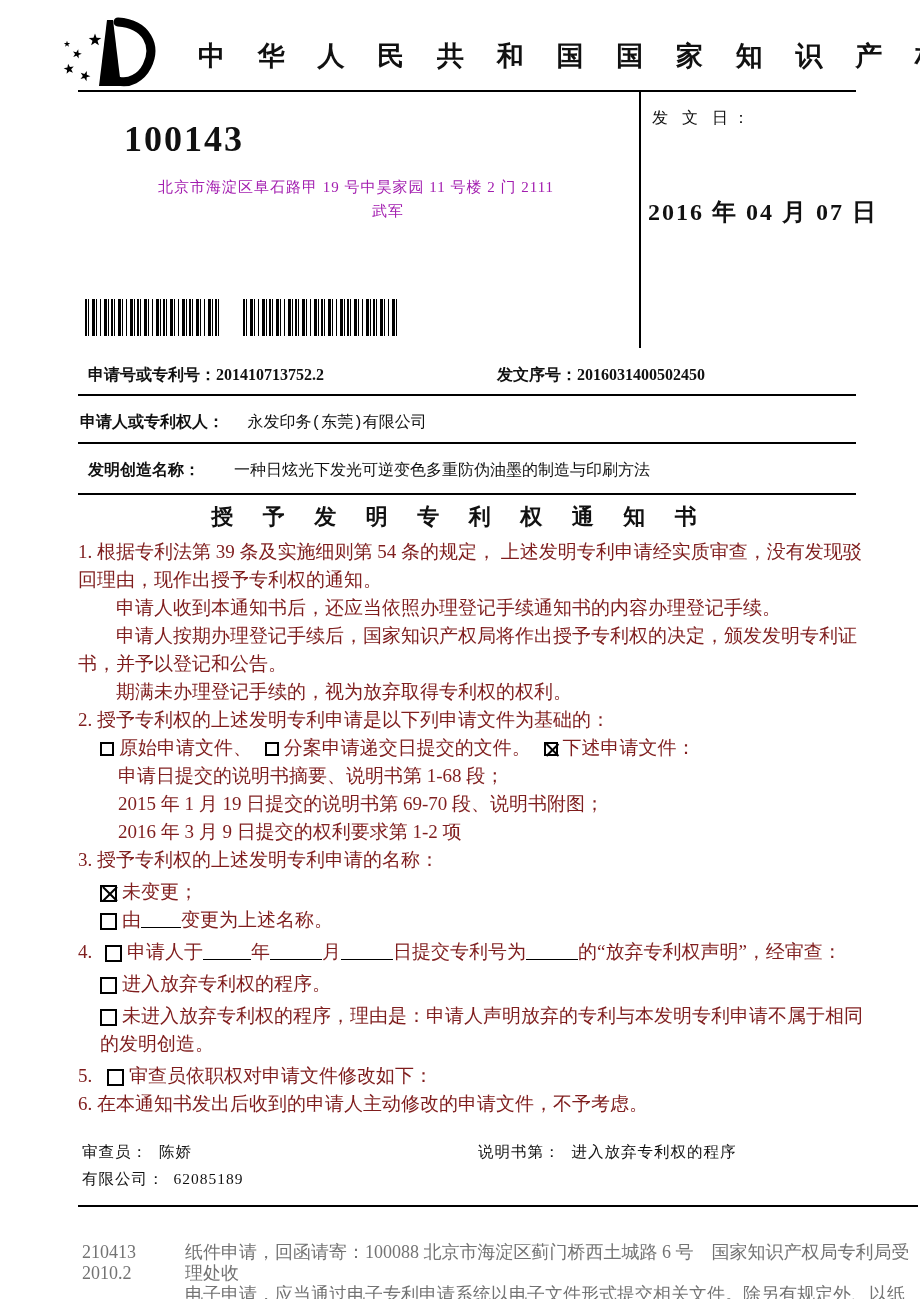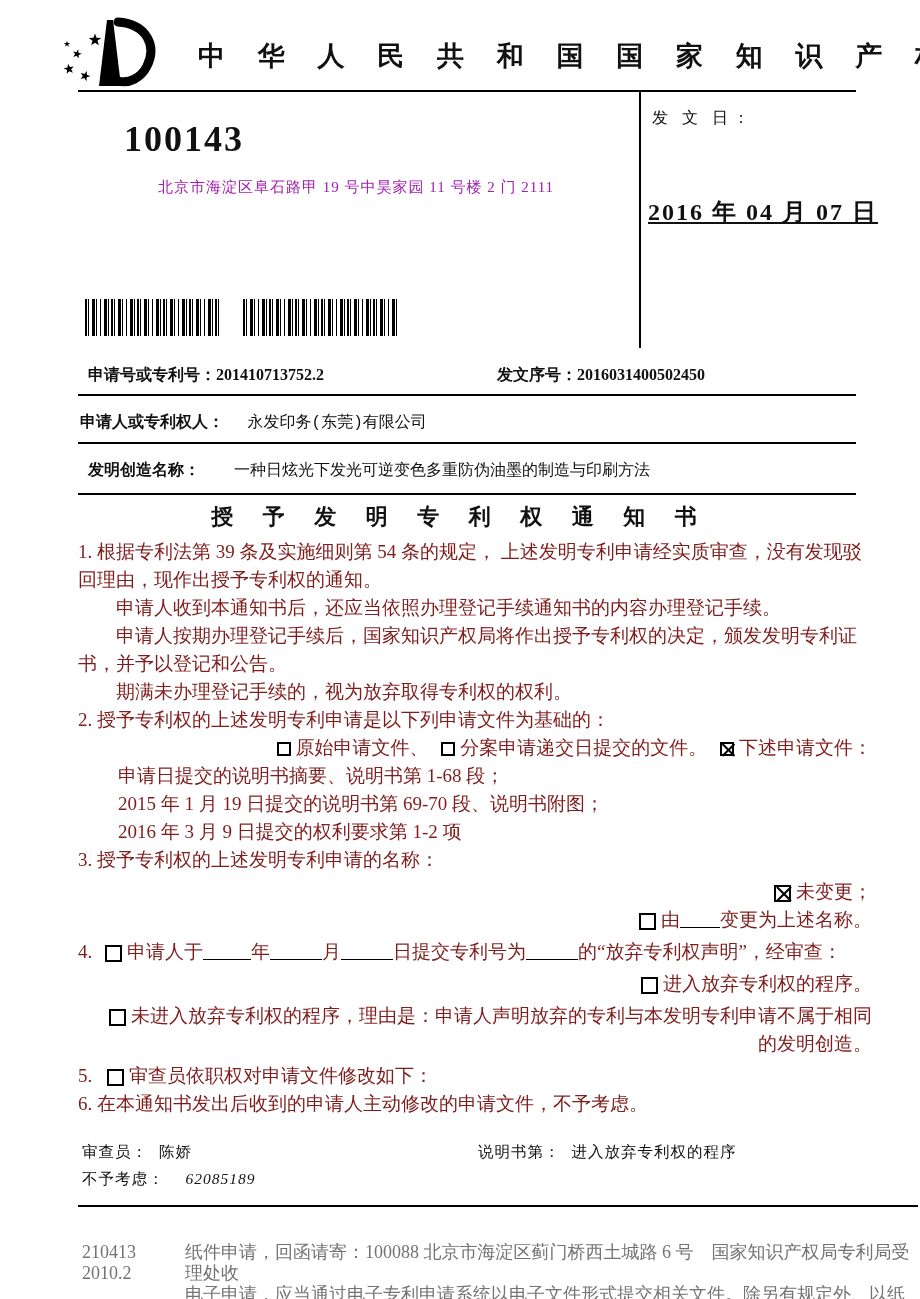--- a/index.html
+++ b/index.html
@@ -29,21 +29,21 @@
   }
 
   .meta-row { font-size:16px; white-space:nowrap; }
   .meta-row .lbl { font-weight:bold; }
   .bold-all { font-weight:bold; }
   .notice-title { font-size:22px; font-weight:bold; letter-spacing:12px; white-space:nowrap; }
 
   .body-text { font-size:19px; line-height:28px; color:#7f1d1d; }
   .body-text p { margin:0; }
   .ind { text-indent:2em; }
-  .opt-line { padding-left:22px;text-align:right; }
+  .opt-line { padding-left:22px; }
   .doc-line { padding-left:40px; }
 
   .cb { display:inline-block; width:14px; height:14px; border:2px solid #000;
         position:relative; vertical-align:-2px; margin-right:5px; background:#fff; }
   .cb.lg { width:17px; height:17px; vertical-align:-4px; }
   .cb.checked::before, .cb.checked::after {
     content:""; position:absolute; left:-2px; top:5px; width:17px; height:2px; background:#000;
   }
   .cb.lg.checked::before, .cb.lg.checked::after { top:6px; width:20px; }
   .cb.checked::before { transform:rotate(45deg); }
@@ -89,23 +89,24 @@
   </div>
 
   <div class="abs office-title" style="left:198px; top:38px;">中 华 人 民 共 和 国 国 家 知 识 产 权 局</div>
 
   <div class="hr" style="left:78px; top:90px; width:778px;"></div>
 
   <div class="vr" style="left:639px; top:92px; height:256px;"></div>
 
   <div class="abs postcode" style="left:124px; top:118px;">100143</div>
   <div class="abs addr" style="left:158px; top:178px; width:460px;">北京市海淀区阜石路甲 19 号中昊家园 11 号楼 2 门 2111</div>
+  <div class="abs addr" style="left:158px; top:202px; width:460px; text-align:center;">武军</div>
 
   <div class="abs dispatch-label" style="left:652px; top:108px;">发 文 日：</div>
-  <div class="abs dispatch-date" style="left:648px; top:196px;text-decoration:underline;">2016 年 04 月 07 日</div>
+  <div class="abs dispatch-date" style="left:648px; top:196px;">2016 年 04 月 07 日</div>
 
   <div class="barcode" style="left:85px; top:299px; width:136px;"></div>
   <div class="barcode" style="left:243px; top:299px; width:156px;"></div>
 
   <div class="abs meta-row bold-all" style="left:88px; top:365px;">
     <span>申请号或专利号：</span><span>201410713752.2</span>
   </div>
   <div class="abs meta-row bold-all" style="left:497px; top:365px;">
     <span>发文序号：</span><span>2016031400502450</span>
   </div>
@@ -168,22 +169,22 @@
 
   <div class="abs examiner-row" style="left:82px; top:1142px;">
     <span>审查员：</span>
     <span style="margin-left:6px;">陈娇</span>
   </div>
   <div class="abs examiner-row" style="left:478px; top:1142px;">
     <span>说明书第：</span>
     <span style="margin-left:6px;">进入放弃专利权的程序</span>
   </div>
   <div class="abs examiner-row" style="left:82px; top:1169px;">
-    <span>不予考虑：</span>
-    <span style="margin-left:16px;font-style:italic;">62085189</span>
+    <span>有限公司：</span>
+    <span style="margin-left:4px;">62085189</span>
   </div>
 
   <div class="hr" style="left:78px; top:1205px; width:840px;"></div>
   <div class="abs footer-text" style="left:82px; top:1213px; width:100px;">
     <div>210413</div>
     <div>2010.2</div>
   </div>
   <div class="abs footer-text" style="left:185px; top:1213px; width:730px;">
     <div>纸件申请，回函请寄：100088  北京市海淀区蓟门桥西土城路 6 号　国家知识产权局专利局受理处收</div>
     <div>电子申请，应当通过电子专利申请系统以电子文件形式提交相关文件。除另有规定外、以纸件等其他形式提交的文件视为未提交。</div>

